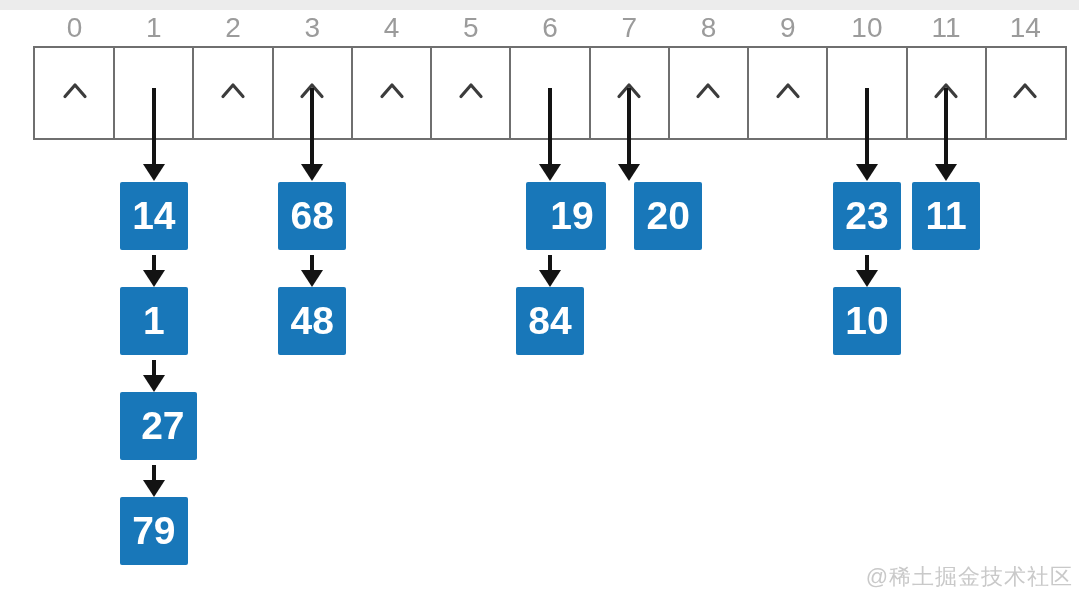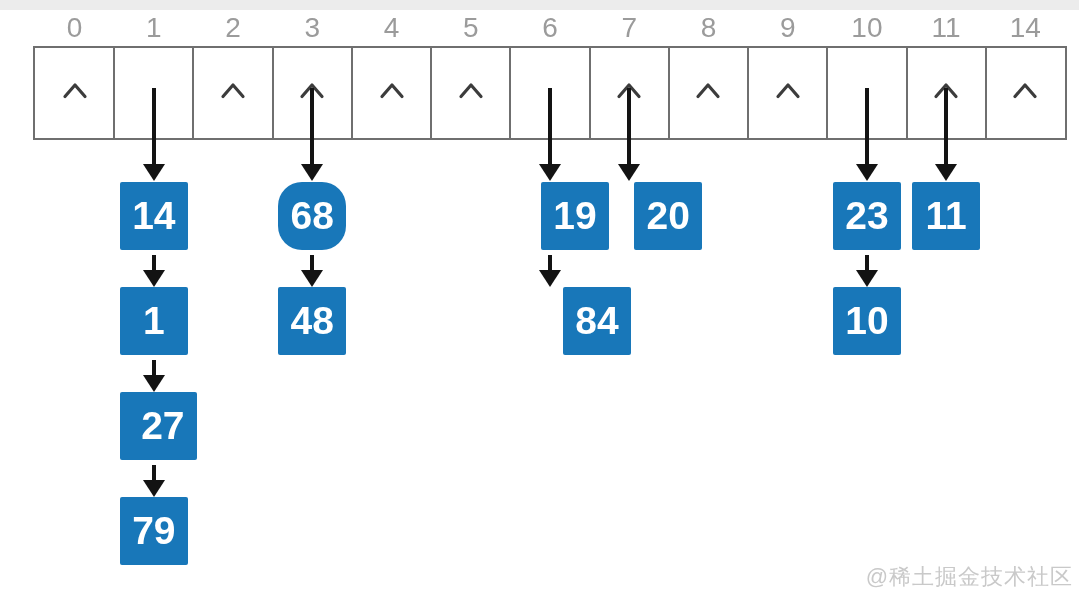--- a/index.html
+++ b/index.html
@@ -83,21 +83,21 @@
       <div class="index-label" style="left: 272.69px; width: 79.23px;">3</div>
       <div class="null-marker" style="left: 299.305px; top: 82px;">
         <svg width="26" height="17" viewBox="0 0 26 17">
           <polyline points="3,14.5 13,3 23,14.5" fill="none" stroke="#3c3c3c" stroke-width="3.2" stroke-linecap="round" stroke-linejoin="round"></polyline>
         </svg>
       </div>
       <div class="arrow" style="left: 301.305px; top: 88px; height: 93px;">
         <div class="arrow-line" style="height: 77px;"></div>
         <div class="arrow-head"></div>
       </div>
-      <div class="chain-node" style="left: 278.305px; top: 182px; border-radius: 24px;">68</div>
+      <div class="chain-node" style="left: 278.305px; top: 182px;">68</div>
       <div class="arrow" style="left: 301.305px; top: 255px; height: 32px;">
         <div class="arrow-line" style="height: 16px;"></div>
         <div class="arrow-head"></div>
       </div>
       <div class="chain-node" style="left: 278.305px; top: 287px;">48</div>
       <div class="cell-divider" style="left: 350.92px;"></div>
       <div class="index-label" style="left: 351.92px; width: 79.23px;">4</div>
       <div class="null-marker" style="left: 378.535px; top: 82px;">
         <svg width="26" height="17" viewBox="0 0 26 17">
           <polyline points="3,14.5 13,3 23,14.5" fill="none" stroke="#3c3c3c" stroke-width="3.2" stroke-linecap="round" stroke-linejoin="round"></polyline>
@@ -109,26 +109,26 @@
         <svg width="26" height="17" viewBox="0 0 26 17">
           <polyline points="3,14.5 13,3 23,14.5" fill="none" stroke="#3c3c3c" stroke-width="3.2" stroke-linecap="round" stroke-linejoin="round"></polyline>
         </svg>
       </div>
       <div class="cell-divider" style="left: 509.38px;"></div>
       <div class="index-label" style="left: 510.38px; width: 79.23px;">6</div>
       <div class="arrow" style="left: 538.995px; top: 88px; height: 93px;">
         <div class="arrow-line" style="height: 77px;"></div>
         <div class="arrow-head"></div>
       </div>
-      <div class="chain-node" style="left: 541px; top: 182px;">19</div>
+      <div class="chain-node" style="left: 526px; top: 182px; padding-left: 12px;">19</div>
       <div class="arrow" style="left: 538.995px; top: 255px; height: 32px;">
         <div class="arrow-line" style="height: 16px;"></div>
         <div class="arrow-head"></div>
       </div>
-      <div class="chain-node" style="left: 515.995px; top: 287px; margin-left: 47px;">84</div>
+      <div class="chain-node" style="left: 515.995px; top: 287px;">84</div>
       <div class="cell-divider" style="left: 588.61px;"></div>
       <div class="index-label" style="left: 589.61px; width: 79.23px;">7</div>
       <div class="null-marker" style="left: 616.225px; top: 82px;">
         <svg width="26" height="17" viewBox="0 0 26 17">
           <polyline points="3,14.5 13,3 23,14.5" fill="none" stroke="#3c3c3c" stroke-width="3.2" stroke-linecap="round" stroke-linejoin="round"></polyline>
         </svg>
       </div>
       <div class="arrow" style="left: 618.225px; top: 88px; height: 93px;">
         <div class="arrow-line" style="height: 77px;"></div>
         <div class="arrow-head"></div>

